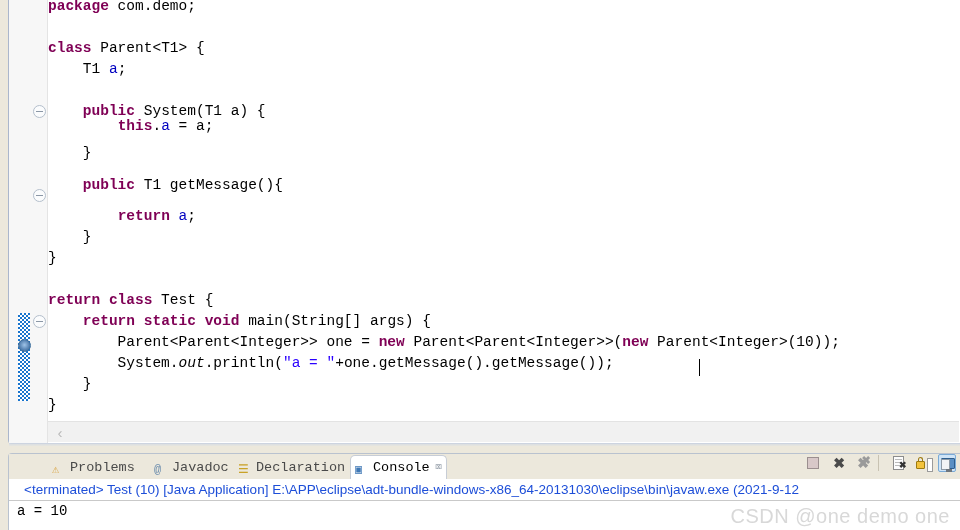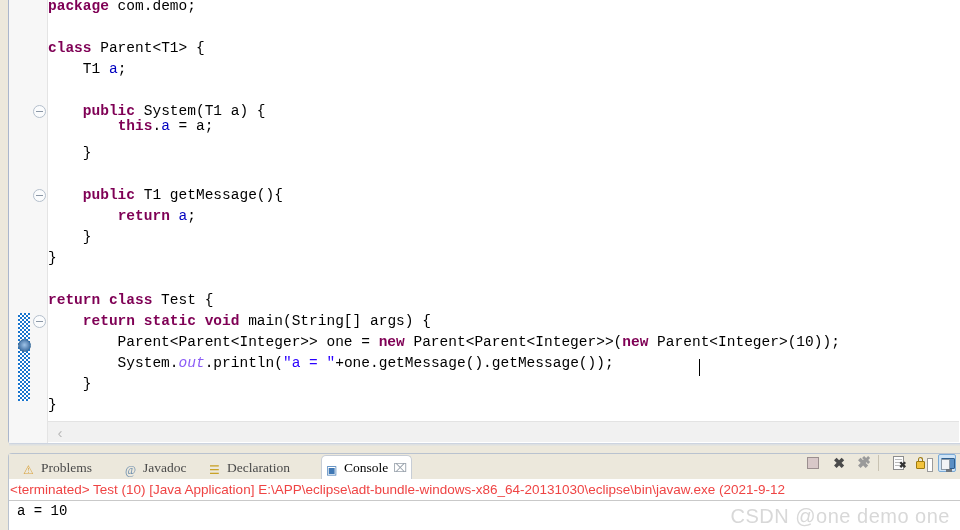--- a/index.html
+++ b/index.html
@@ -61,21 +61,21 @@
   }
 
   .code-line{
     position:absolute;left:0;height:21px;line-height:21px;white-space:pre;
     font-family:"Liberation Mono","DejaVu Sans Mono",monospace;
     font-size:14.5px;
     color:#000000;
   }
   .kw{color:#7f0055;font-weight:bold;}
   .fld{color:#0000c0;}
-  .stat{color:#8b5cf6;font-style:italic;}
+  .stat{color:#000000;font-style:italic;}
   .str{color:#2a00ff;}
   .plain{color:#000000;}
 
   
   .fold-marker{
     position:absolute;left:33px;width:13px;height:13px;border-radius:50%;
     border:1px solid #b4bfcc;background:#fbfcfd;box-sizing:border-box;
   }
   .fold-marker::before{
     content:"";position:absolute;left:2px;top:5px;width:7px;height:1px;background:#8b97a6;
@@ -111,39 +111,40 @@
     position:absolute;left:8px;top:3px;width:952px;height:77px;
     border-left:1px solid #b9c2cf;border-top:1px solid #b9c2cf;
     background:#ffffff;box-sizing:border-box;border-radius:4px 0 0 0;
   }
   #tabbar{
     position:absolute;left:9px;top:4px;right:0;height:25px;
     background:#ece8dc;
   }
   .tab{
     position:absolute;top:2px;height:23px;line-height:23px;
-    font-family:Liberation Serif, serif;
+    font-family:Liberation Mono, monospace;
     font-size:13.5px;color:#3c3c3c;white-space:nowrap;
     padding:0 4px;
+    margin-left:29px;
   }
   .tab.inactive{color:#4a4a4a;}
   .tab.active{
     background:#ffffff;border:1px solid #c7cdd6;border-bottom:none;
     border-radius:5px 5px 0 0;color:#000;box-sizing:border-box;height:25px;line-height:23px;top:1px;
   }
   .tab-icon{display:inline-block;width:15px;height:13px;vertical-align:-2px;margin-right:3px;position:relative;}
   .tab-close{display:inline-block;margin-left:5px;color:#9aa3ad;font-size:12px;}
 
   #console-body{
     position:absolute;left:9px;top:29px;right:0;bottom:0;background:#ffffff;
   }
   #console-launch-line{
-    position:absolute;left:1px;top:1px;right:0;height:19px;
+    position:absolute;left:15px;top:1px;right:0;height:19px;
     font-family:"Liberation Sans",sans-serif;font-size:13.5px;line-height:19px;
-    color:#ef4444;white-space:nowrap;overflow:hidden;
+    color:#1d4ed8;white-space:nowrap;overflow:hidden;
   }
   #console-separator{
     position:absolute;left:0;top:21px;right:0;height:1px;background:#c9c9c9;
   }
   #console-out{
     position:absolute;left:8px;top:23px;right:0;height:19px;
     font-family:"Liberation Mono","DejaVu Sans Mono",monospace;font-size:14px;line-height:19px;
     color:#000;white-space:pre;
   }
 
@@ -196,21 +197,21 @@
     <div id="code-surface">
         <div class="code-line" style="top: 0px;"><span class="kw">package</span><span class="plain"> com.demo;</span></div>
         <div class="code-line" style="top: 21px;">&nbsp;</div>
         <div class="code-line" style="top: 42px;"><span class="kw">class</span><span class="plain"> Parent&lt;T1&gt; {</span></div>
         <div class="code-line" style="top: 63px;"><span class="plain">    T1 </span><span class="fld">a</span><span class="plain">;</span></div>
         <div class="code-line" style="top: 84px;">&nbsp;</div>
         <div class="code-line" style="top: 105px;"><span class="plain">    </span><span class="kw">public</span><span class="plain"> System(T1 a) {</span></div>
         <div class="code-line" style="top: 120px;"><span class="plain">        </span><span class="kw">this</span><span class="plain">.</span><span class="fld">a</span><span class="plain"> = a;</span></div>
         <div class="code-line" style="top: 147px;"><span class="plain">    }</span></div>
         <div class="code-line" style="top: 168px;">&nbsp;</div>
-        <div class="code-line" style="top: 189px; text-align: right;"><span class="plain">    </span><span class="kw">public</span><span class="plain"> T1 getMessage(){</span></div>
+        <div class="code-line" style="top: 179px; text-align: right;"><span class="plain">    </span><span class="kw">public</span><span class="plain"> T1 getMessage(){</span></div>
         <div class="code-line" style="top: 210px;"><span class="plain">        </span><span class="kw">return</span><span class="plain"> </span><span class="fld">a</span><span class="plain">;</span></div>
         <div class="code-line" style="top: 231px;"><span class="plain">    }</span></div>
         <div class="code-line" style="top: 252px;"><span class="plain">}</span></div>
         <div class="code-line" style="top: 273px;">&nbsp;</div>
         <div class="code-line" style="top: 294px;"><span class="kw">return class</span><span class="plain"> Test {</span></div>
         <div class="code-line" style="top: 315px;"><span class="plain">    </span><span class="kw">return static void</span><span class="plain"> main(String[] args) {</span></div>
         <div class="code-line" style="top: 336px;"><span class="plain">        Parent&lt;Parent&lt;Integer&gt;&gt; one = </span><span class="kw">new</span><span class="plain"> Parent&lt;Parent&lt;Integer&gt;&gt;(</span><span class="kw">new</span><span class="plain"> Parent&lt;Integer&gt;(10));</span></div>
         <div class="code-line" style="top: 357px;"><span class="plain">        System.</span><span class="stat">out</span><span class="plain">.println(</span><span class="str">"a = "</span><span class="plain">+one.getMessage().getMessage());</span></div>
         <div class="code-line" style="top: 378px;"><span class="plain">    }</span></div>
         <div class="code-line" style="top: 399px;"><span class="plain">}</span></div>

